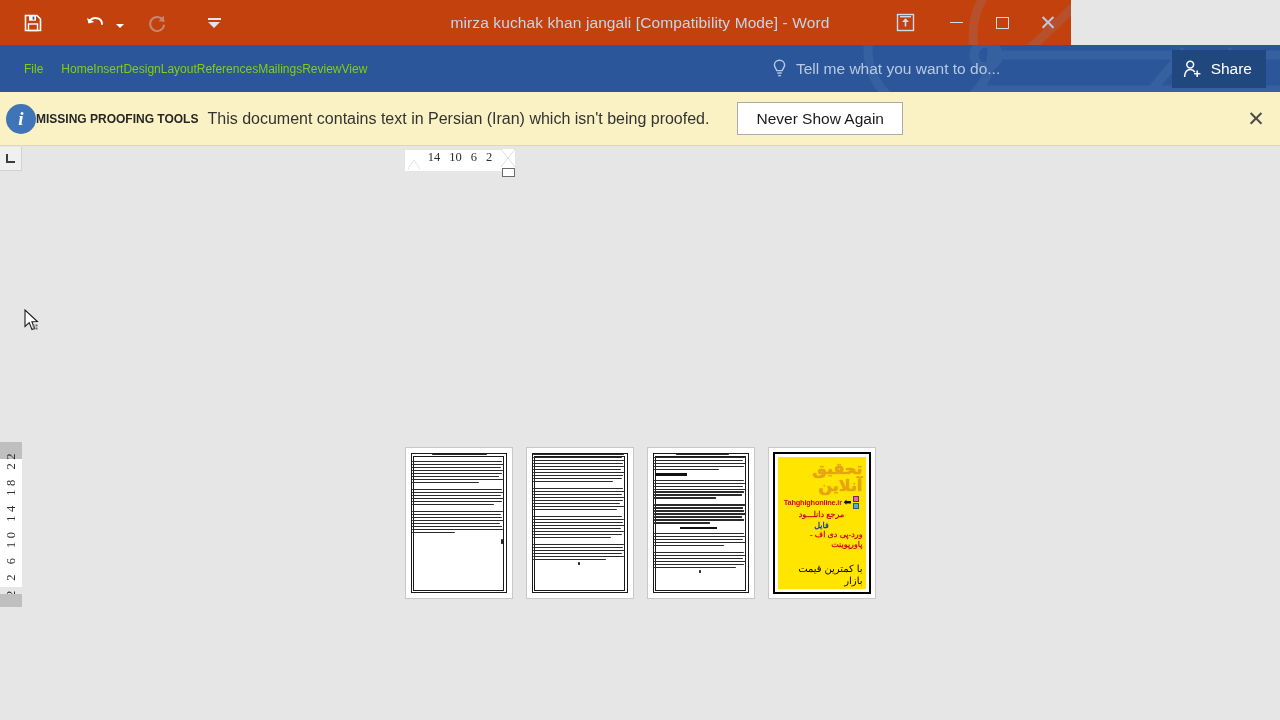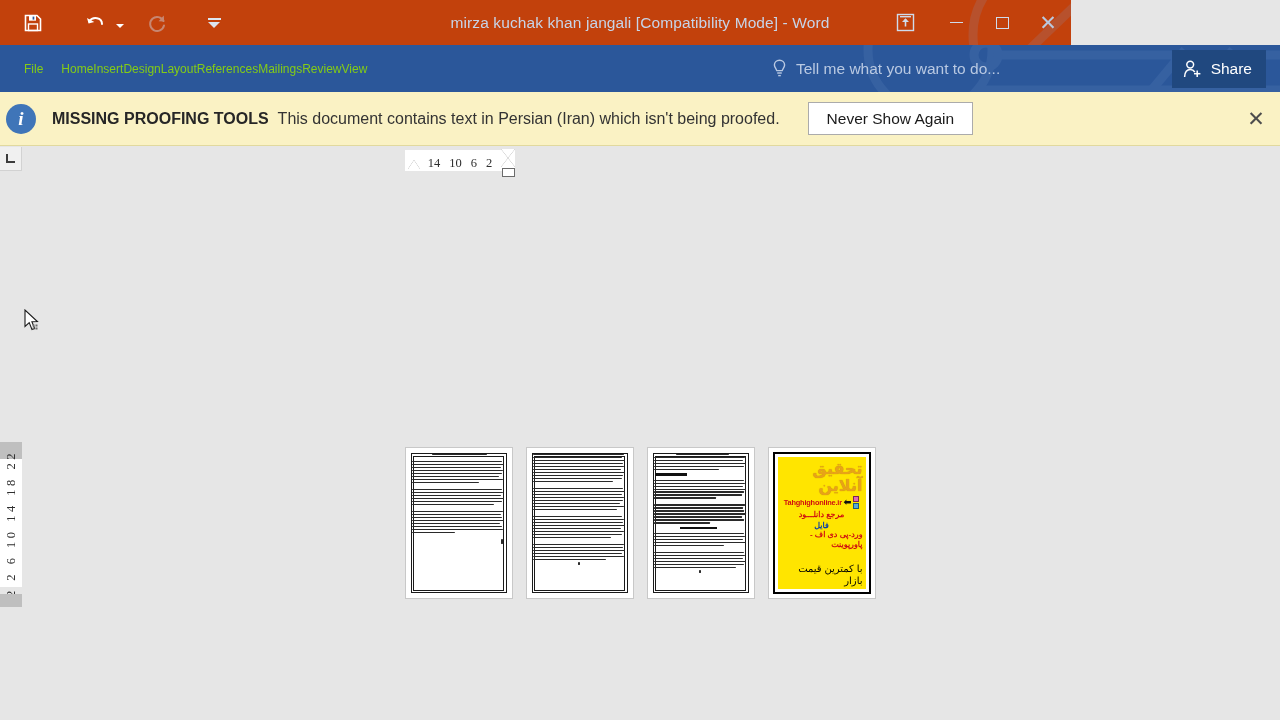--- a/index.html
+++ b/index.html
@@ -89,21 +89,21 @@
     position: absolute; left: 0; top: 92px; width: 1280px; height: 54px;
     background: #faf2c4; border-bottom: 1px solid #e1d99e;
     display: flex; align-items: center;
   }
   .info-icon {
     width: 30px; height: 30px; border-radius: 50%; background: #3f75b8;
     margin-left: 6px; color: #ffffff; display: flex; align-items: center; justify-content: center;
     font-family: "Liberation Serif", serif; font-style: italic; font-weight: bold; font-size: 19px;
     flex: 0 0 auto;
   }
-  .msg-strong { margin-left: 16px; font-weight: bold; font-size: 16px; color: #262626; white-space: nowrap; }
+  .msg-strong { font-weight: bold; font-size: 12px; color: #262626; white-space: nowrap; }
   .msg-text { margin-left: 9px; font-size: 16px; color: #333333; white-space: nowrap; }
   .never-btn {
     margin-left: 28px; height: 33px; padding: 0 18px; background: #ffffff;
     border: 1px solid #ababab; font-size: 15.5px; color: #1a1a1a;
     display: flex; align-items: center; white-space: nowrap;
   }
   .msg-close {
     position: absolute; right: 10px; top: 50%; transform: translateY(-50%);
     width: 28px; height: 28px; display: flex; align-items: center; justify-content: center;
     font-size: 21px; color: #4d4d4d; font-weight: 300;
@@ -120,21 +120,21 @@
     position: absolute; left: 0; top: 0; width: 22px; height: 24px; background: #f0f0f0;
     border-right: 1px solid #d2d2d2; border-bottom: 1px solid #d2d2d2;
     display: flex; align-items: center; justify-content: center;
   }
   .tabsel-L {
     width: 9px; height: 9px; border-left: 2.5px solid #3c3c3c; border-bottom: 2.5px solid #3c3c3c;
   }
   .hruler-body {
     position: absolute; left: 405px; top: 3px; width: 110px; height: 21px;
     background: #ffffff; border: 0;
-    display: flex; align-items: flex-end; justify-content: center; gap: 9px;
+    display: flex; align-items: flex-start; justify-content: center; gap: 9px;
   }
   .hruler-num { font-size: 12.5px; color: #2e2e2e; font-family: "Liberation Serif", serif; }
   .hr-grey-l { position: absolute; left: 405px; top: 3px; width: 8px; height: 21px; background: #bfbfbf; }
   .hr-grey-r { position: absolute; left: 503px; top: 3px; width: 12px; height: 21px; background: #bfbfbf; }
   .indent-left {
     position: absolute; left: 408px; top: 13px; width: 0; height: 0;
     border-left: 6px solid transparent; border-right: 6px solid transparent; border-bottom: 9px solid #ffffff;
     filter: drop-shadow(0 0 0.4px #6b6b6b);
   }
   .ind-r-top {

